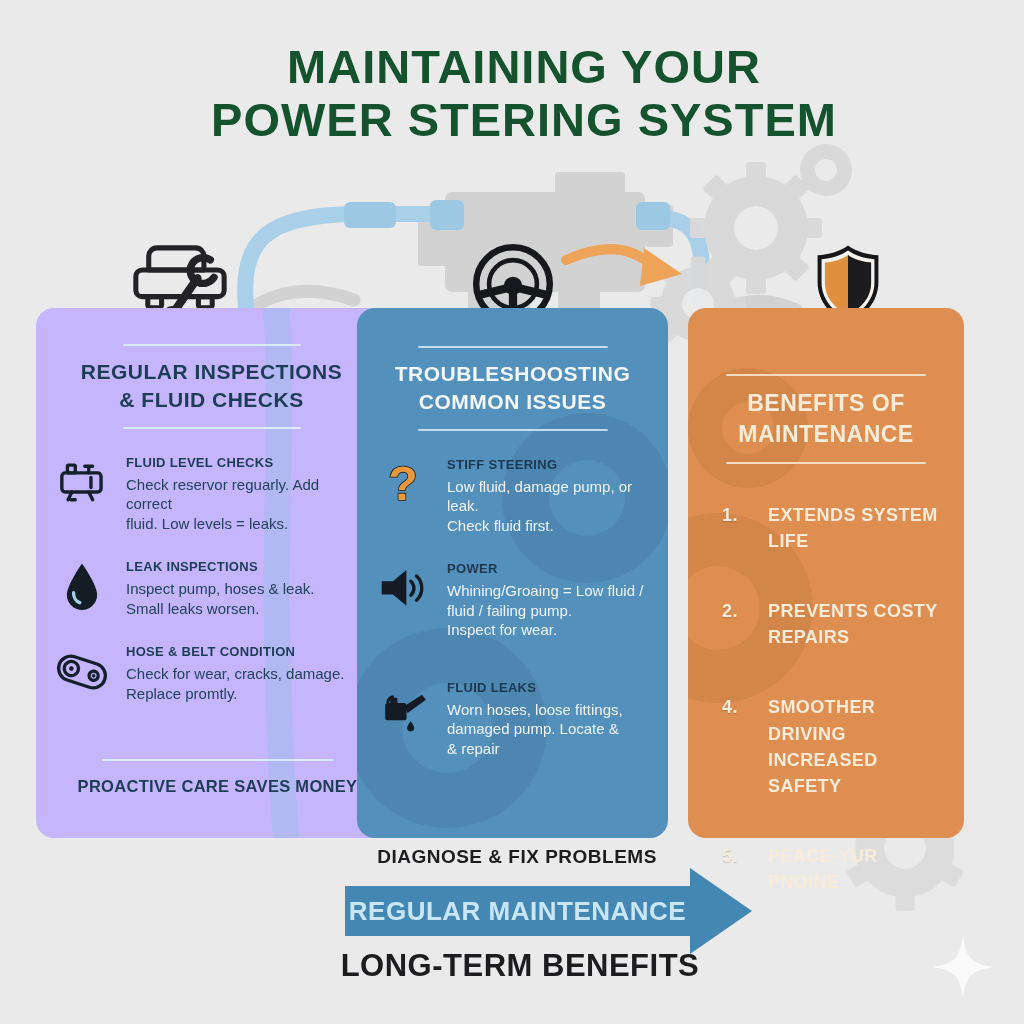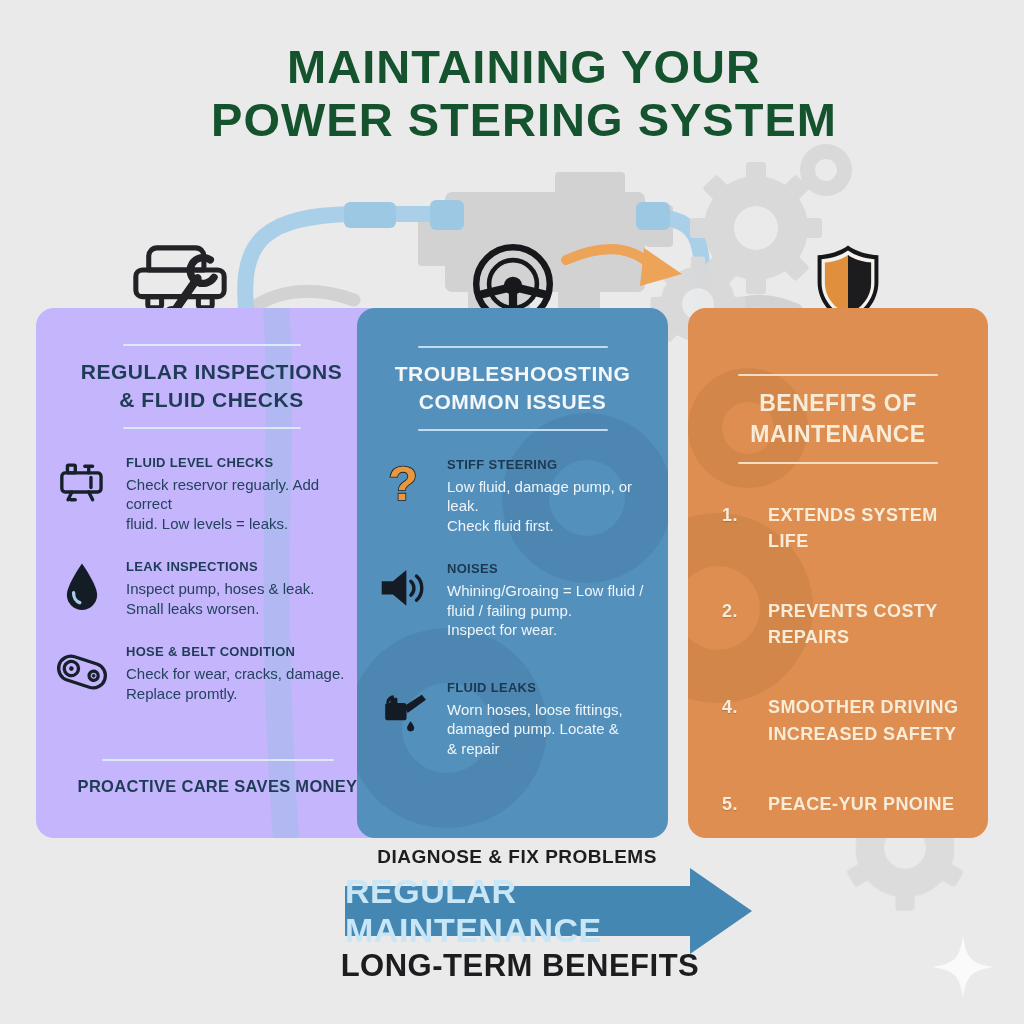--- a/index.html
+++ b/index.html
@@ -14,21 +14,21 @@
   
   .title{
     left:12px;top:40px;width:1024px;text-align:center;
     font-weight:700;font-size:47px;line-height:1.13;color:#14532d;
     letter-spacing:1px;
   }
   
   .card{border-radius:18px;top:308px;height:530px;}
   .card-left {left:36px; width:351px;background:#c4b5fd;}
   .card-mid  {left:357px;width:311px;background:#5390bc;}
-  .card-right{left:688px;width:300px;background:#dd8e50;}
+  .card-right{left:688px;width:276px;background:#dd8e50;}
   .card .decor{position:absolute;inset:0;pointer-events:none;}
   .card-inner{position:relative;z-index:2;height:100%;}
   .hr{height:2px;margin:0 auto;border-radius:1px;}
   .card-left  .hr{background:#d9ebf8;width:178px;}
   .card-mid   .hr{background:#c3ddee;width:190px;}
   .card-right .hr{background:#f2ddc2;width:200px;}
   .card-header{
     text-align:center;font-weight:700;font-size:21px;line-height:1.35;
     letter-spacing:.5px;margin:12px auto;
   }
@@ -57,21 +57,21 @@
     font-weight:700;font-size:19px;color:#1d1d1f;letter-spacing:.5px;}
   .flow-arrow-body{
     left:345px;top:886px;width:345px;height:50px;background:#4587b3;
     display:flex;align-items:center;justify-content:center;
   }
   .flow-arrow-head{
     left:690px;top:868px;width:0;height:0;
     border-top:43px solid transparent;border-bottom:43px solid transparent;
     border-left:62px solid #4587b3;
   }
-  .flow-arrow-label{font-weight:700;font-size:34px;color:#c8e6f6;letter-spacing:.5px;}
+  .flow-arrow-label{font-weight:700;font-size:26px;color:#c8e6f6;letter-spacing:.5px;}
   .benefits-label{left:0;top:948px;width:1040px;text-align:center;
     font-weight:700;font-size:31px;color:#1d1d1f;letter-spacing:.5px;}
   svg{display:block;}
 </style>
 </head>
 <body>
 
 <div id="canvas">
 
   <svg class="abs" width="1024" height="1024" viewBox="0 0 1024 1024" style="left:0;top:0;">
@@ -285,21 +285,21 @@
         </div>
       </div>
 
       <div class="item">
         <svg class="ic" viewBox="0 0 100 100">
           <polygon points="12,36 32,36 56,16 56,80 32,60 12,60" fill="#141b24"></polygon>
           <path d="M64,36 a17,17 0 0 1 0,25" stroke="#141b24" stroke-width="6" fill="none" stroke-linecap="round"></path>
           <path d="M74,27 a29,29 0 0 1 0,43" stroke="#141b24" stroke-width="6" fill="none" stroke-linecap="round"></path>
         </svg>
         <div class="tx">
-          <div class="it-title">NOISES</div>
+          <div class="it-title">POWER</div>
           <div class="it-body preline">Whining/Groaing = Low fluid /
 fluid  / failing pump.
 Inspect for wear.</div>
         </div>
       </div>
 
       <div class="item" style="margin-top:40px;">
         <svg class="ic" viewBox="0 0 110 100">
           <g fill="#141b24">
             <rect x="20" y="40" width="42" height="34" rx="5"></rect>

